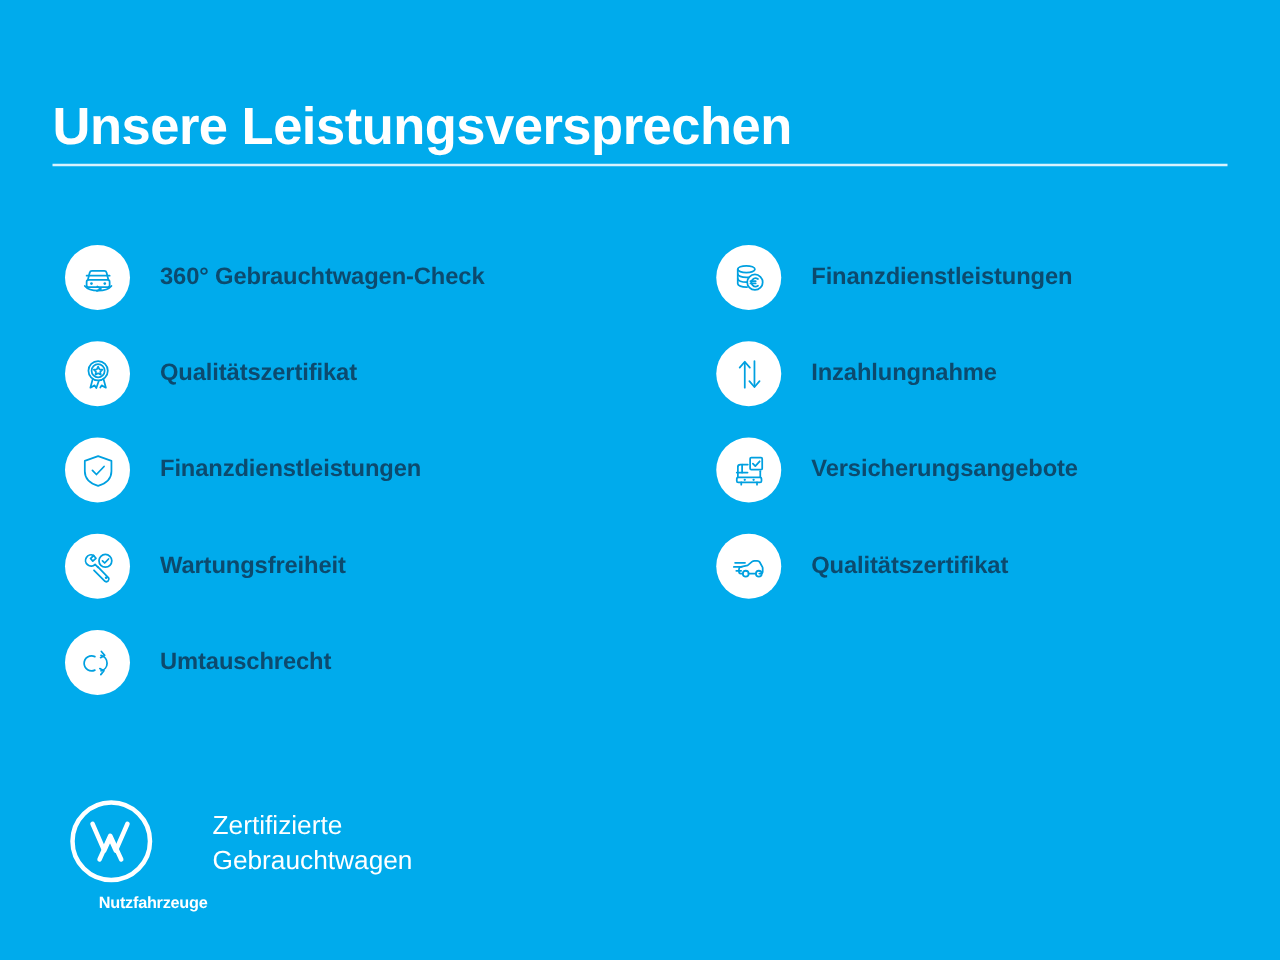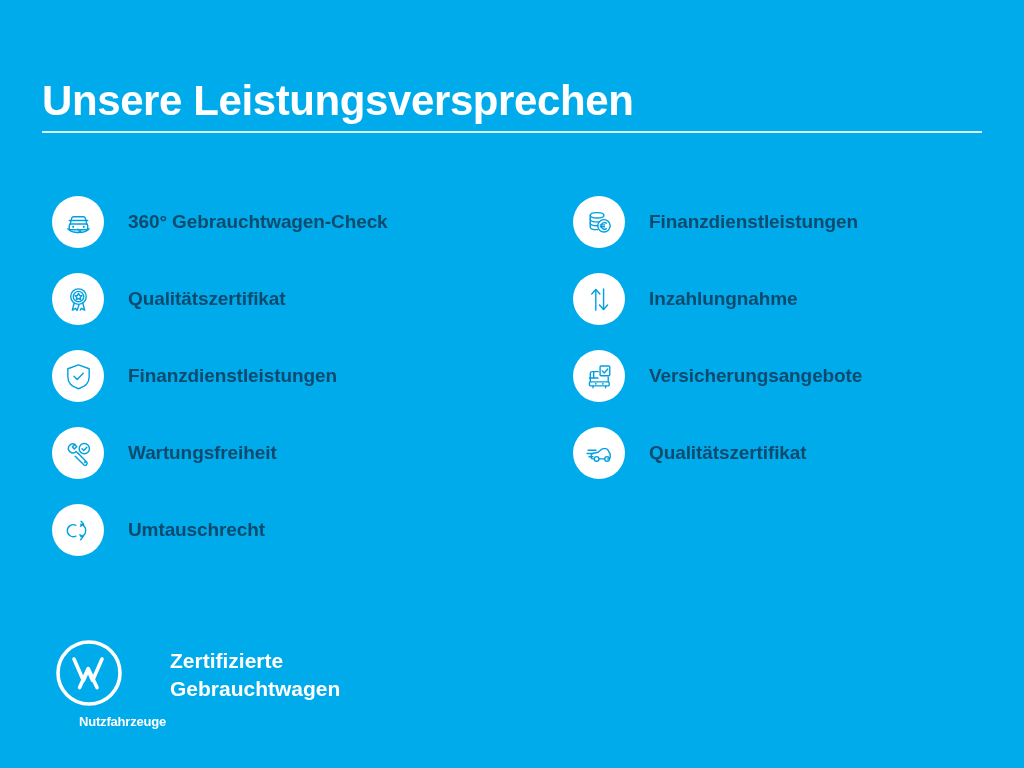--- a/index.html
+++ b/index.html
@@ -125,21 +125,21 @@
     font-size: 13px;
     font-weight: bold;
     letter-spacing: -0.2px;
   }
   .brand-claim {
     position: absolute;
     left: 116px;
     top: 9px;
     color: #ffffff;
     font-size: 21px;
-    font-weight: bold;
+    font-weight: normal;
     line-height: 1.33;
     white-space: nowrap;
   }
 </style>
 </head>
 <body>
 
 <div id="slide">
 
   <h1 class="page-title">Unsere Leistungsversprechen</h1>

